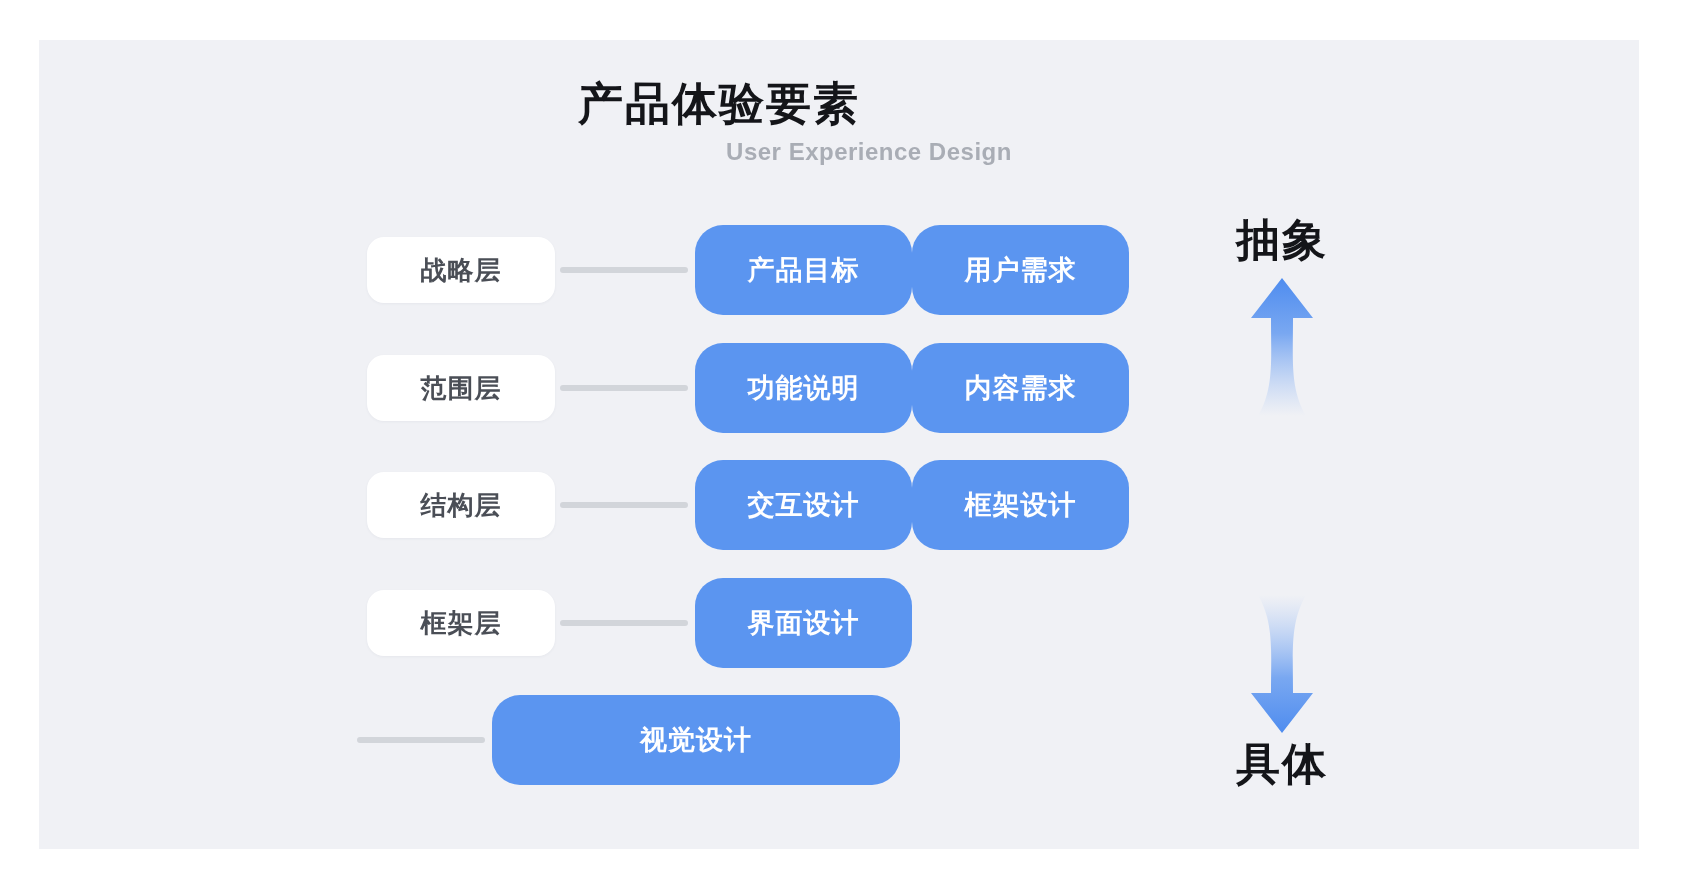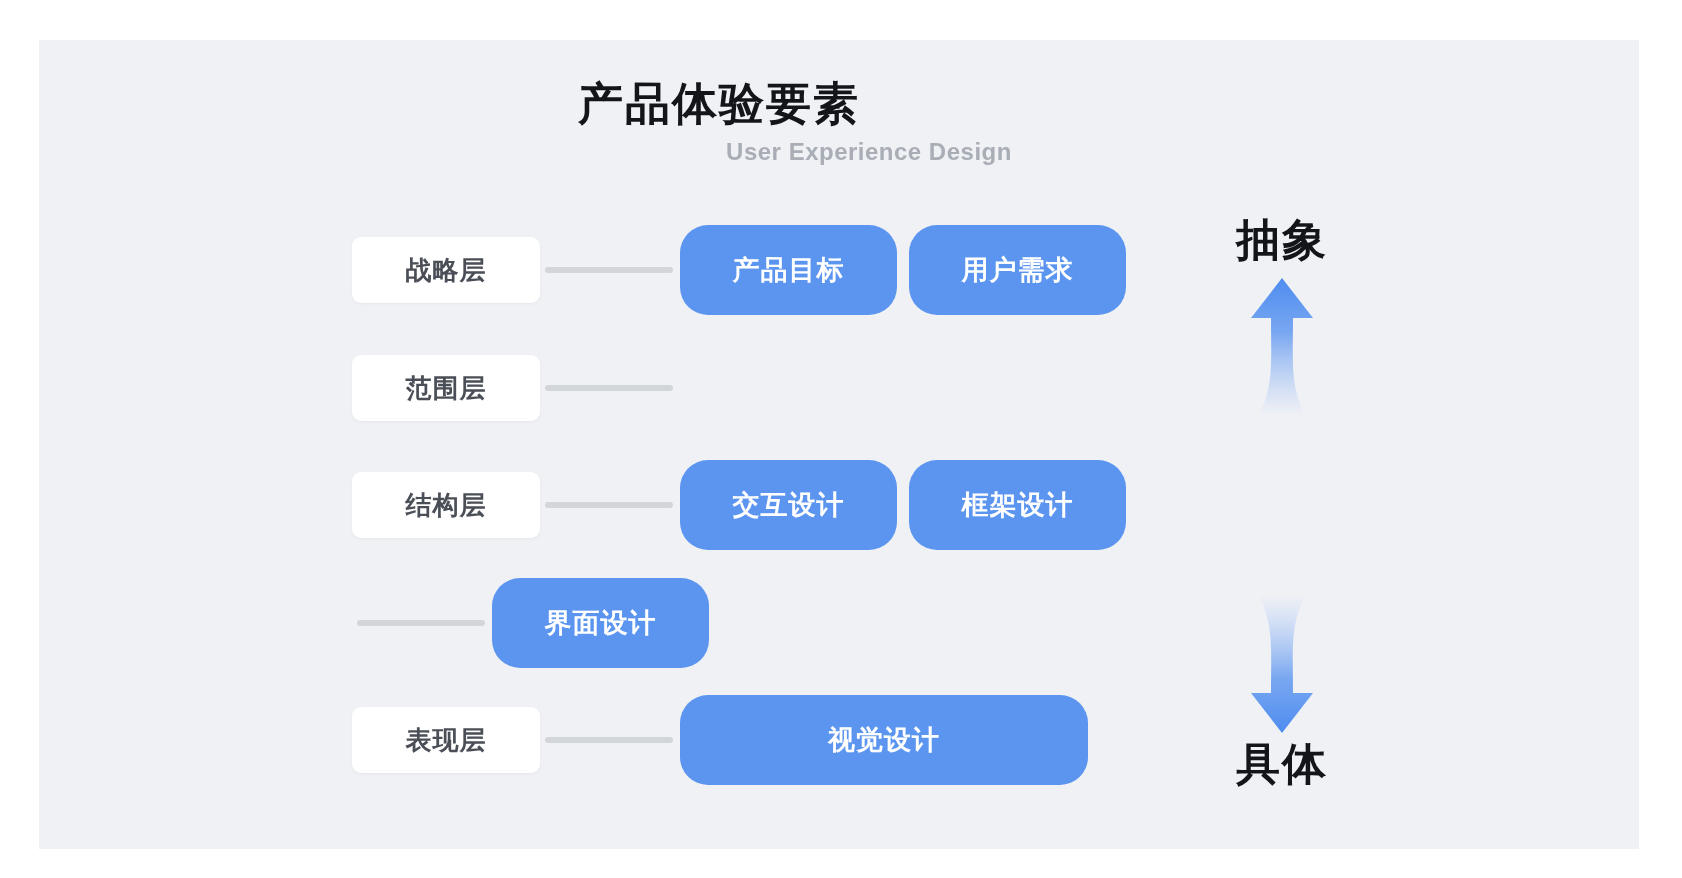--- a/index.html
+++ b/index.html
@@ -53,46 +53,47 @@
     left: 352px;
     width: 790px;
     height: 90px;
     display: flex;
     align-items: center;
   }
   .label-box {
     width: 188px;
     height: 66px;
     background: var(--box-white, #ffffff);
-    border-radius: 9px;
+    border-radius: 17px;
     display: flex;
     align-items: center;
     justify-content: center;
     box-shadow: 0 1px 3px rgba(40,50,70,0.05);
     flex: none;
+    margin-left: 15px;
   }
   .label-box span {
     font-size: 26px;
     font-weight: 700;
     color: var(--label-text, #4A4E56);
     letter-spacing: 1px;
   }
   .connector {
     flex: none;
     margin-left: 5px;
     width: 128px;
     height: 6px;
     border-radius: 3px;
     background: var(--connector, #D2D5DA);
   }
   .items {
     flex: none;
     margin-left: 7px;
     display: flex;
-    gap: 12px;
+    gap: 0;
   }
   .item {
     width: 217px;
     height: 90px;
     background: var(--box-blue, #5B95F0);
     border-radius: 28px;
     display: flex;
     align-items: center;
     justify-content: center;
     font-size: 27px;
@@ -141,44 +142,48 @@
       <div class="item">产品目标</div>
       <div class="item">用户需求</div>
     </div>
   </div>
 
   <div class="row" style="top:343px">
     <div class="label-box">
       <span>范围层</span>
     </div>
     <div class="connector"></div>
+    <div class="items">
+      <div class="item">功能说明</div>
+      <div class="item">内容需求</div>
+    </div>
   </div>
 
   <div class="row" style="top:460px">
     <div class="label-box">
       <span>结构层</span>
     </div>
     <div class="connector"></div>
     <div class="items">
       <div class="item">交互设计</div>
       <div class="item">框架设计</div>
     </div>
   </div>
 
   <div class="row" style="top:578px">
+    <div class="label-box">
+      <span>框架层</span>
+    </div>
     <div class="connector"></div>
     <div class="items">
       <div class="item">界面设计</div>
     </div>
   </div>
 
   <div class="row" style="top:695px">
-    <div class="label-box">
-      <span>表现层</span>
-    </div>
     <div class="connector"></div>
     <div class="items">
       <div class="item wide">视觉设计</div>
     </div>
   </div>
 
   <div class="axis-label top">抽象</div>
 
   <svg class="arrow up" viewBox="0 0 70 140" preserveAspectRatio="none">
     <defs>

